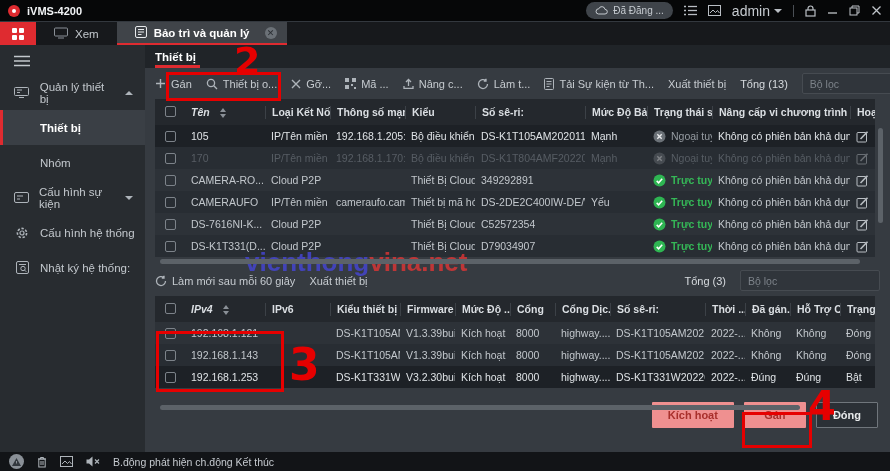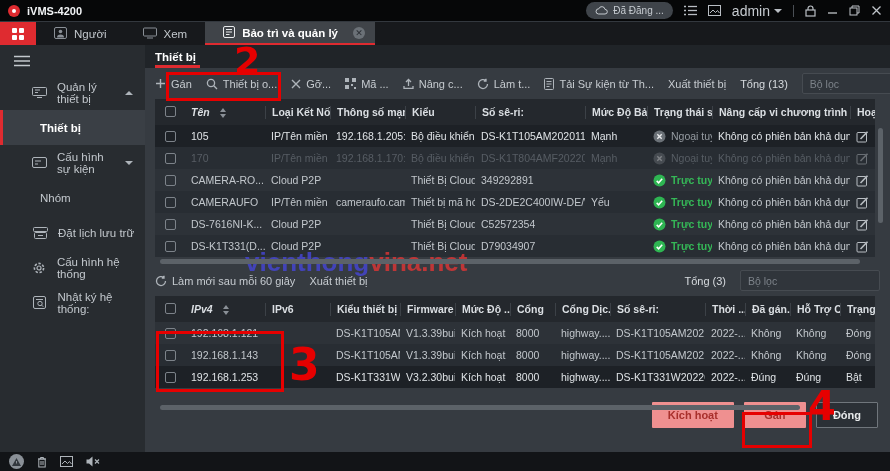--- a/index.html
+++ b/index.html
@@ -23,21 +23,21 @@
   .grid-btn{width:36px;background:#df2b30;display:flex;align-items:center;justify-content:center;}
   .grid-ic{display:grid;grid-template-columns:5px 5px;grid-template-rows:5px 5px;gap:2px;}
   .grid-ic span{background:#fff;border-radius:1px;}
   .tab{display:flex;align-items:center;gap:7px;padding:0 18px;color:#c3c8cd;font-size:11.5px;}
   .tab.active{background:#404449;color:#fff;font-weight:bold;border-bottom:2px solid #df2b30;padding-right:10px;}
   .tab-close{width:12px;height:12px;border-radius:50%;background:#6b7177;color:#2a2e33;font-size:9px;line-height:12px;text-align:center;font-weight:bold;margin-left:8px;}
 
   
   .sidebar{position:absolute;left:0;top:45px;bottom:19px;width:145px;background:#282c30;}
   .burger{padding:10px 0 6px 14px;}
-  .side-item{height:35px;display:flex;align-items:center;gap:10px;padding-left:32px;color:#c3c8cd;font-size:11.5px;position:relative;}
+  .side-item{height:35px;display:flex;align-items:center;gap:10px;padding-left:14px;color:#c3c8cd;font-size:11.5px;position:relative;}
   .side-item .s-ic{width:16px;display:inline-flex;justify-content:center;color:#aeb4ba;}
   .side-sub{padding-left:40px;}
   .side-sub.active{background:#3a3f45;color:#fff;font-weight:bold;}
   .side-sub.active::before{content:"";position:absolute;left:0;top:0;bottom:0;width:3px;background:#df2b30;}
   .s-caret{margin-left:auto;margin-right:12px;}
   .c-up{width:0;height:0;border-left:4px solid transparent;border-right:4px solid transparent;border-bottom:4px solid #aeb4ba;}
   .c-dn{width:0;height:0;border-left:4px solid transparent;border-right:4px solid transparent;border-top:4px solid #aeb4ba;}
 
   
   .main{position:absolute;left:145px;top:45px;right:0;bottom:19px;background:#363b41;}
@@ -171,30 +171,20 @@
     <div class="grid-btn">
       <span class="grid-ic">
           <span></span>
           <span></span>
           <span></span>
           <span></span>
         </span>
     </div>
     <div class="tab">
       <span>
-        <svg width="13" height="12" viewBox="0 0 13 12">
-            <rect x="0.5" y="0.5" width="12" height="11" rx="1.5" fill="none" stroke="#8a9097"></rect>
-            <circle cx="6.5" cy="4.5" r="1.8" fill="#8a9097"></circle>
-            <path d="M3 10.5 a3.5 3 0 0 1 7 0 z" fill="#8a9097"></path>
-          </svg>
-      </span>
-      <span>Người</span>
-    </div>
-    <div class="tab">
-      <span>
         <svg width="14" height="12" viewBox="0 0 14 12">
             <rect x="0.5" y="1" width="13" height="8" rx="1" fill="none" stroke="#8a9097"></rect>
             <line x1="4" y1="11" x2="10" y2="11" stroke="#8a9097"></line>
           </svg>
       </span>
       <span>Xem</span>
     </div>
     <div class="tab active">
       <span>
         <svg width="12" height="12" viewBox="0 0 12 12">
@@ -227,43 +217,33 @@
             <line x1="3" y1="5.5" x2="6" y2="5.5" stroke="#aeb4ba"></line>
             <line x1="5" y1="10.5" x2="10" y2="10.5" stroke="#aeb4ba"></line>
           </svg>
       </span>
       <span>Quản lý thiết bị</span>
       <span class="s-caret c-up"></span>
     </div>
     <div class="side-item side-sub active">
       <span>Thiết bị</span>
     </div>
+    <div class="side-item side-sub">
+      <span>Nhóm</span>
+    </div>
     <div class="side-item">
       <span class="s-ic">
         <svg width="15" height="11" viewBox="0 0 15 11">
             <rect x="0.5" y="0.5" width="14" height="10" rx="1.5" fill="none" stroke="#aeb4ba"></rect>
             <line x1="3" y1="4" x2="9" y2="4" stroke="#aeb4ba"></line>
             <line x1="3" y1="7" x2="6" y2="7" stroke="#aeb4ba"></line>
           </svg>
       </span>
       <span>Cấu hình sự kiện</span>
       <span class="s-caret c-dn"></span>
-    </div>
-    <div class="side-item side-sub">
-      <span>Nhóm</span>
-    </div>
-    <div class="side-item">
-      <span class="s-ic">
-        <svg width="15" height="12" viewBox="0 0 15 12">
-            <rect x="0.5" y="0.5" width="14" height="4" rx="1" fill="none" stroke="#aeb4ba"></rect>
-            <rect x="1.5" y="5.5" width="12" height="6" rx="1" fill="none" stroke="#aeb4ba"></rect>
-            <line x1="5" y1="8.5" x2="10" y2="8.5" stroke="#aeb4ba"></line>
-          </svg>
-      </span>
-      <span>Đặt lịch lưu trữ</span>
     </div>
     <div class="side-item">
       <span class="s-ic">
         <svg width="14" height="14" viewBox="0 0 14 14">
             <circle cx="7" cy="7" r="2" fill="none" stroke="#aeb4ba" stroke-width="1.2"></circle>
             <circle cx="7" cy="7" r="4.6" fill="none" stroke="#aeb4ba" stroke-width="1.6" stroke-dasharray="2.4 1.7"></circle>
           </svg>
       </span>
       <span>Cấu hình hệ thống</span>
     </div>
@@ -688,20 +668,21 @@
           <rect x="0.5" y="0.5" width="12" height="10" fill="none" stroke="#aeb4ba"></rect>
           <path d="M2 8 l3-3 2.5 2.5 2-2 2 2.5" fill="none" stroke="#aeb4ba"></path>
         </svg>
     </span>
     <span class="tb-ic">
       <svg width="14" height="11" viewBox="0 0 14 11">
           <path d="M0.5 3.5 h2.5 L6.5 0.5 v10 L3 7.5 H0.5 z" fill="#aeb4ba"></path>
           <path d="M9 3.5 l4 4 M13 3.5 l-4 4" stroke="#aeb4ba" stroke-width="1.2"></path>
         </svg>
     </span>
+    <span>B.động phát hiện ch.động Kết thúc</span>
   </div>
 
   <div class="anno-num" style="left:234px;top:42px;font-size:38px;">2</div>
   <div class="anno-box" style="left:166px;top:72px;width:115px;height:29px;"></div>
   <div class="anno-box" style="left:156px;top:331px;width:128px;height:61px;"></div>
   <div class="anno-num" style="left:289px;top:343px;font-size:44px;">3</div>
   <div class="anno-box" style="left:742px;top:412px;width:70px;height:36px;"></div>
   <div class="anno-num" style="left:808px;top:386px;font-size:40px;">4</div>
 
 </div>

